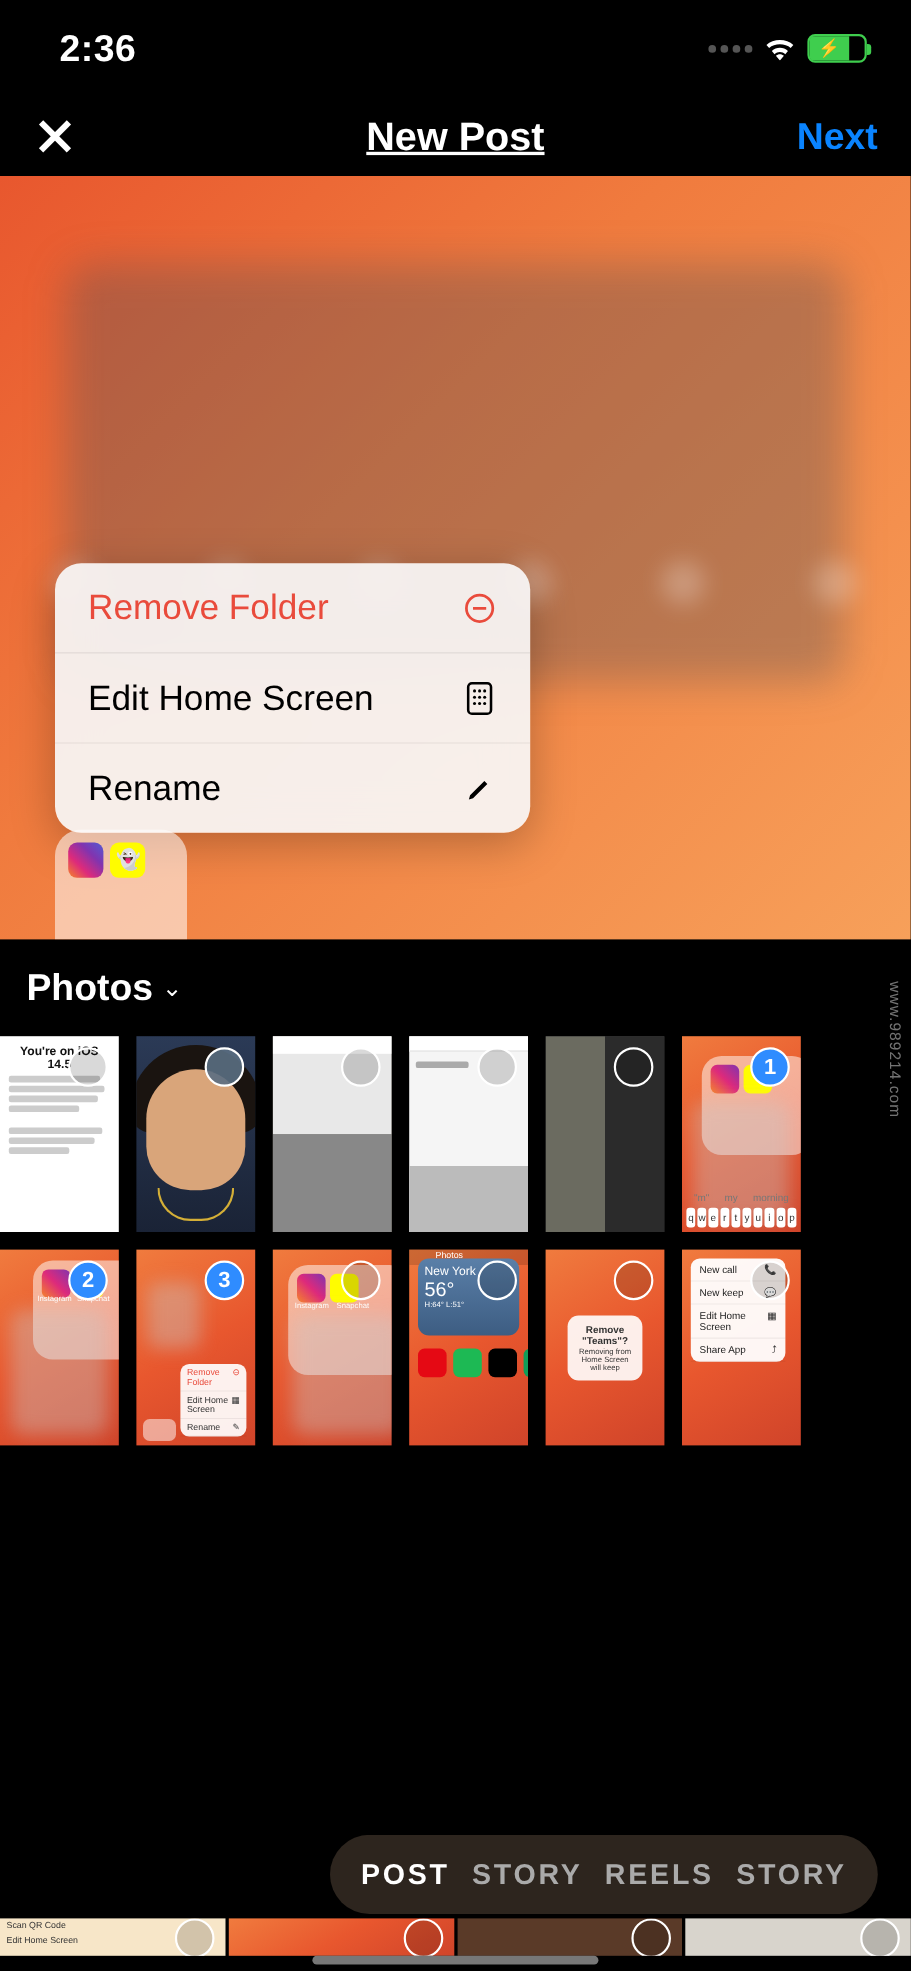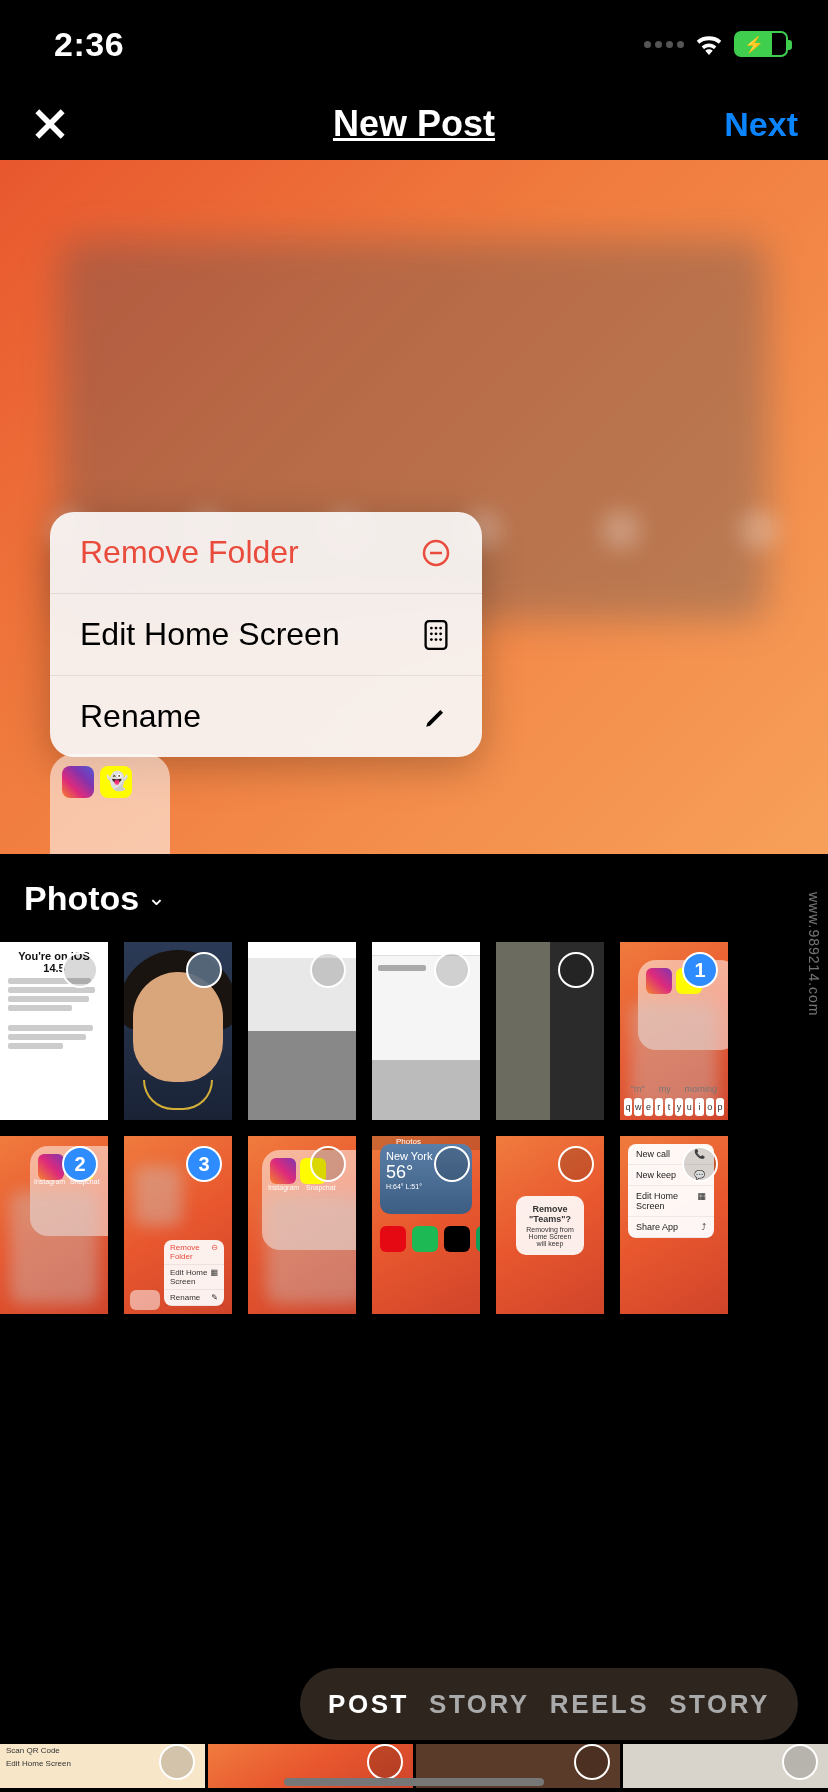--- a/index.html
+++ b/index.html
@@ -92,21 +92,21 @@
   .thumb .popup{position:absolute;left:20px;right:20px;top:60px;background:rgba(255,255,255,0.9);border-radius:10px;padding:8px;font-size:9px;color:#333;}
   .thumb .popup .pt{font-weight:600;text-align:center;margin-bottom:2px;}
 
   
   .mode-pill { position: absolute; bottom: 52px; left: 300px; right: 30px; height: 72px; background: rgba(60,50,40,0.75); backdrop-filter: blur(16px); border-radius: 40px; display: flex; align-items: center; justify-content: space-around; padding: 0 18px; }
   .mode-item { font-size: 26px; font-weight: 700; letter-spacing: 2.5px; color: #aaa; }
   .mode-item.active { color: #fff; }
 
   
   .bottom-row { position:absolute; bottom:14px; left:0; right:0; height:34px; display:grid; grid-template-columns:repeat(4,1fr); gap:3px;}
-  .bottom-row .thumb{height:44px;}
+  .bottom-row .thumb{height:34px;}
   .bottom-row .sel-ring{top:auto;bottom:-8px;}
 
   .watermark { position:absolute; right:6px; top:892px; writing-mode: vertical-rl; font-size:14px; color:rgba(255,255,255,0.45); letter-spacing:1px;}
 
   .home-ind { position:absolute; bottom:6px; left:50%; transform:translateX(-50%); width:260px; height:8px; background:#777; border-radius:4px;}
 </style>
 </head>
 <body>
 
 <div class="status-bar">

